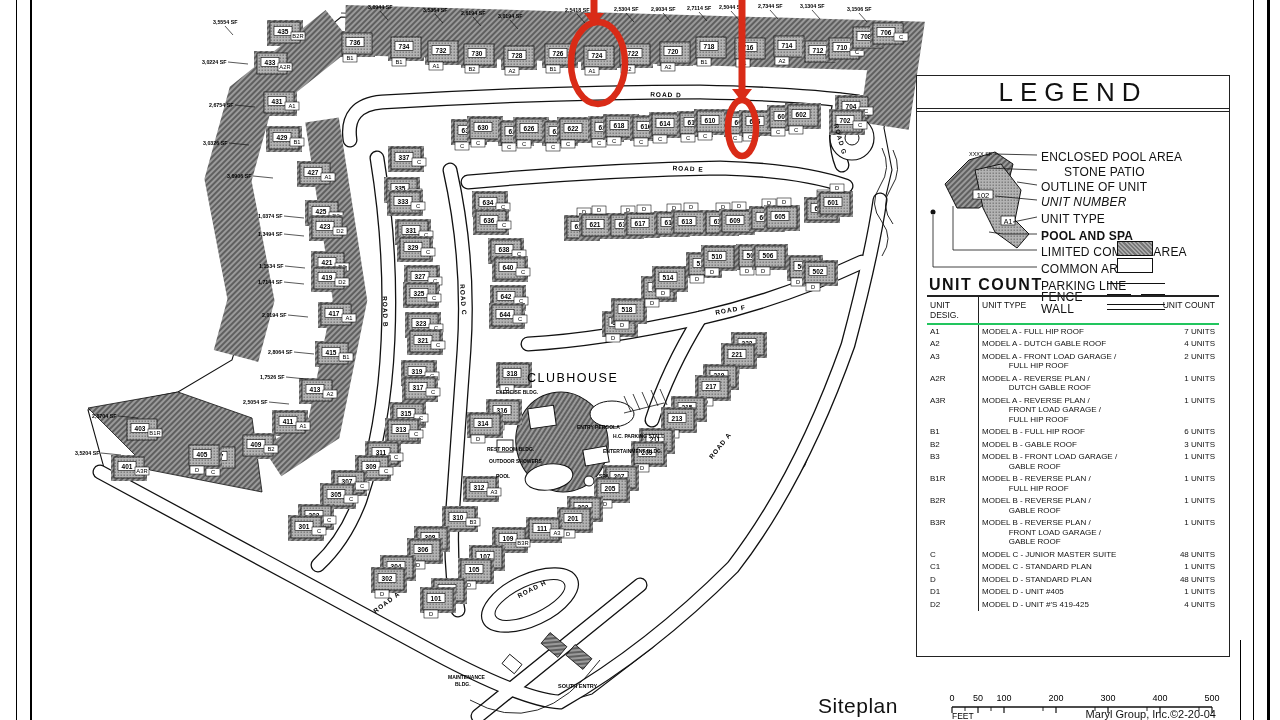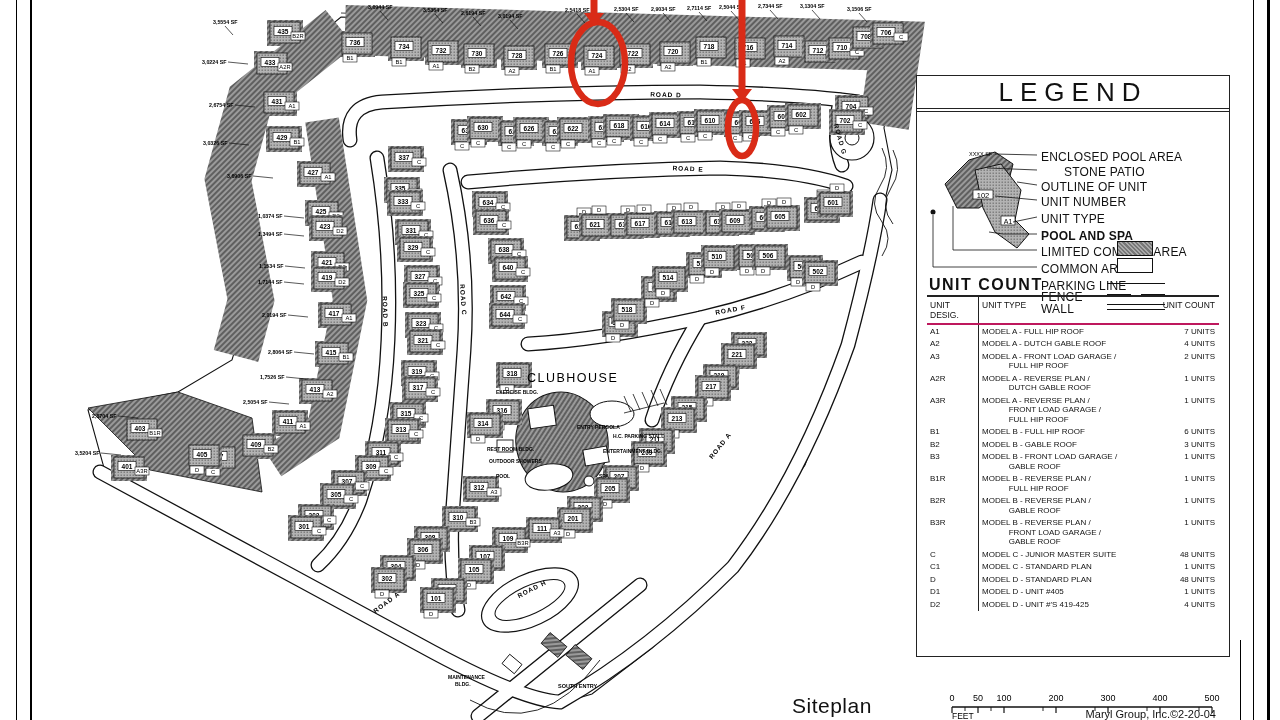--- a/index.html
+++ b/index.html
@@ -17,33 +17,33 @@
   .lg-label{position:absolute;font-size:12px;letter-spacing:.2px;white-space:nowrap;}
   .lg-swatch-hatched{position:absolute;width:34px;height:13px;border:1px solid #111;
     background:repeating-linear-gradient(45deg,#777 0 1.5px,#a9a9a9 1.5px 3px);}
   .lg-swatch-open{position:absolute;width:34px;height:13px;border:1px solid #111;background:#fff;}
   .lg-line-solid{position:absolute;width:58px;border-top:1.6px solid #111;}
   .lg-line-dash{position:absolute;width:58px;display:flex;gap:10px;}
   .lg-line-dash i{flex:1;border-top:1.6px solid #111;}
   .lg-line-double{position:absolute;width:58px;height:4px;border-top:1.2px solid #111;border-bottom:1.2px solid #111;}
   #unit-count-title{position:absolute;left:12px;top:200px;font-size:16px;font-weight:bold;letter-spacing:1.5px;}
   #unit-count-table{position:absolute;left:10px;right:10px;top:219px;border-top:2px solid #222;font-size:8px;}
-  .uc-head{display:grid;grid-template-columns:52px 1fr 64px;border-bottom:2px solid #be185d;}
+  .uc-head{display:grid;grid-template-columns:52px 1fr 64px;border-bottom:2px solid #22c55e;}
   .uc-head>div{padding:3px 2px 3px 3px;font-size:8.5px;}
   .uc-col-desig{border-right:1px solid #222;}
   .uc-row{display:grid;grid-template-columns:52px 1fr 64px;}
   .uc-row>div{padding:1.5px 2px 1.5px 3px;}
   .uc-desig{border-right:1px solid #222;}
   .uc-type div{line-height:9.5px;}
   .uc-count{text-align:right;padding-right:4px !important;}
   #uc-total-row{display:grid;grid-template-columns:1fr 64px;border-top:2px solid #222;margin-top:2px;}
   #uc-total-row>div{padding:3px 2px;}
   #uc-total-count{text-align:right;padding-right:4px !important;}
   
-  #siteplan-title{position:absolute;left:792px;top:694px;width:132px;text-align:left;
+  #siteplan-title{position:absolute;left:792px;top:694px;width:132px;text-align:center;
     font-size:21px;letter-spacing:.5px;}
   #credit{position:absolute;left:1020px;top:708px;width:196px;text-align:right;
     font-size:11px;font-weight:normal;}
 </style>
 </head>
 <body>
 <div id="page">
 
 <svg id="map" width="1280" height="720" viewBox="0 0 1280 720" style="position:absolute;left:0;top:0;">
   <defs>
@@ -1305,21 +1305,21 @@
         <path d="M 96,110 L 120,105"></path>
         <path d="M 72,120 L 86,122 L 120,122"></path>
         <path d="M 36,94 L 36,138 L 120,138"></path>
         <path d="M 16,103 L 16,155 L 120,155"></path>
       </g>
     </svg>
     <div id="legend-items">
           <div class="lg-label" style="left: 124px; top: 38px;">ENCLOSED POOL AREA</div>
           <div class="lg-label" style="left: 124px; top: 53px; margin-left: 23px;">STONE PATIO</div>
           <div class="lg-label" style="left: 124px; top: 68px;">OUTLINE OF UNIT</div>
-          <div class="lg-label" style="left: 124px; top: 83px;">UNIT NUMBER</div>
+          <div class="lg-label" style="left: 124px; top: 83px; font-style: italic;">UNIT NUMBER</div>
           <div class="lg-label" style="left: 124px; top: 100px;">UNIT TYPE</div>
           <div class="lg-label" style="left: 124px; top: 117px; font-weight: bold;">POOL AND SPA</div>
           <div class="lg-label" style="left: 124px; top: 133px;">LIMITED COMMON AREA</div>
           <div class="lg-swatch-hatched" style="left: 200px; top: 129px;"></div>
           <div class="lg-label" style="left: 124px; top: 150px;">COMMON AREA</div>
           <div class="lg-swatch-open" style="left: 200px; top: 146px;"></div>
           <div class="lg-label" style="left: 124px; top: 167px;">PARKING LINE</div>
           <div class="lg-line-solid" style="left: 190px; top: 171px;"></div>
           <div class="lg-label" style="left: 124px; top: 178px;">FENCE</div>
           <div class="lg-line-dash" style="left: 190px; top: 182px;">

